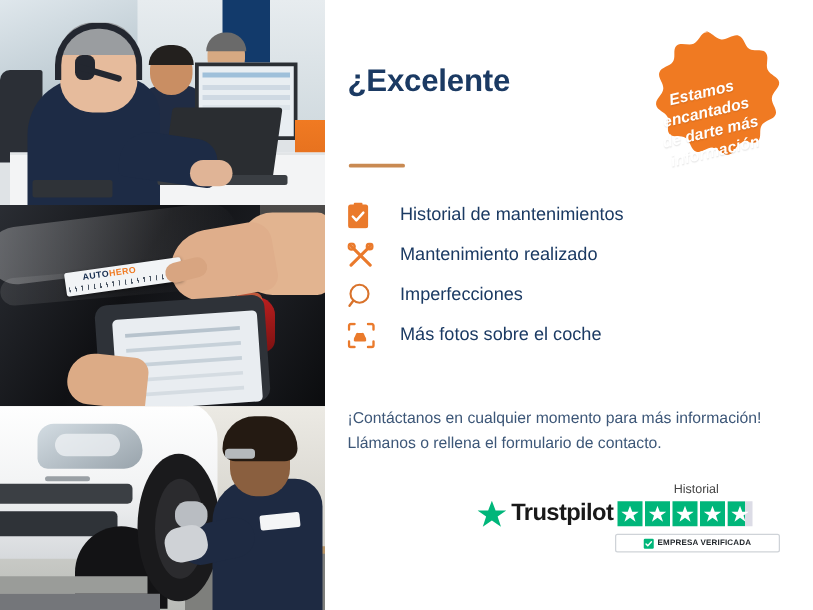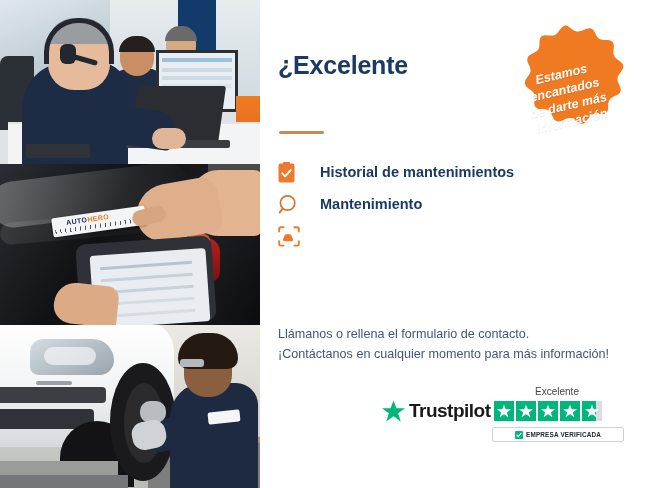--- a/index.html
+++ b/index.html
@@ -105,21 +105,21 @@
   .badge-icon{position:absolute;left:55px;top:28px;width:22px;height:20px;}
   .badge-txt{position:absolute;left:0;top:0;width:130px;height:130px;
     transform:rotate(-13deg);}
   .badge-line{position:absolute;width:130px;text-align:center;color:#fff;
     font-weight:bold;font-style:italic;font-size:12.5px;letter-spacing:.1px;
     text-shadow:0 1px 1px rgba(0,0,0,.10);}
   .bl1{top:46px;}.bl2{top:62px;}.bl3{top:78px;}.bl4{top:94px;}
 
   
   .features{position:absolute;left:18px;top:156px;width:350px;}
-  .feat{position:relative;height:32px;display:flex;align-items:center;font-weight:bold;}
+  .feat{position:relative;height:32px;display:flex;align-items:center;}
   .feat-ico{width:34px;height:26px;display:flex;align-items:center;justify-content:flex-start;}
   .feat-lbl{font-size:14.5px;color:#1b3a63;padding-left:8px;}
 
   
   .contact{position:absolute;left:18px;top:324px;width:360px;
     font-size:12.6px;line-height:1.62;color:#3d5778;}
 
   
   .tp{position:absolute;left:122px;top:386px;width:250px;height:62px;}
   .tp-logo{position:absolute;left:0px;top:14px;display:flex;align-items:flex-end;gap:4px;}
@@ -253,63 +253,77 @@
         <span class="feat-ico">
           <svg width="17" height="21" viewBox="0 0 17 21">
             <rect x="0.5" y="1.5" width="16" height="19" rx="2" fill="#EA7A2C"></rect>
             <rect x="5" y="0" width="7" height="3.4" rx="1.1" fill="#EA7A2C"></rect>
             <path d="M4.2 11.2l2.9 3.1 5.6-6.2" fill="none" stroke="#ffffff" stroke-width="1.9" stroke-linecap="round" stroke-linejoin="round"></path>
           </svg>
         </span>
         <span class="feat-lbl">Historial de mantenimientos</span>
       </div>
 
+      <div class="feat">
+        <span class="feat-ico">
+          <svg width="21" height="21" viewBox="0 0 22 22">
+            <g stroke="#EA7A2C" stroke-width="2.6" stroke-linecap="round">
+              <line x1="3" y1="3" x2="19" y2="19"></line>
+              <line x1="19" y1="3" x2="3" y2="19"></line>
+            </g>
+            <circle cx="3.4" cy="3.4" r="2.6" fill="none" stroke="#EA7A2C" stroke-width="2"></circle>
+            <circle cx="18.6" cy="3.4" r="2.4" fill="none" stroke="#EA7A2C" stroke-width="2"></circle>
+          </svg>
+        </span>
+        <span class="feat-lbl">Mantenimiento realizado</span>
+      </div>
 
       <div class="feat">
         <span class="feat-ico">
           <svg width="20" height="21" viewBox="0 0 20 21">
             <circle cx="9.6" cy="9" r="7.2" fill="none" stroke="#D9732C" stroke-width="1.7"></circle>
             <line x1="4.6" y1="14.6" x2="1.6" y2="18.6" stroke="#D9732C" stroke-width="1.9" stroke-linecap="round"></line>
           </svg>
         </span>
-        <span class="feat-lbl">Mantenimiento</span>
+        <span class="feat-lbl">Imperfecciones</span>
       </div>
 
       <div class="feat">
         <span class="feat-ico">
           <svg width="22" height="21" viewBox="0 0 22 21">
             <g fill="none" stroke="#EA7A2C" stroke-width="1.9" stroke-linecap="round">
               <path d="M1.2 5.6V2.6a1.4 1.4 0 011.4-1.4h3"></path>
               <path d="M20.8 5.6V2.6a1.4 1.4 0 00-1.4-1.4h-3"></path>
               <path d="M1.2 15.2v3a1.4 1.4 0 001.4 1.4h3"></path>
               <path d="M20.8 15.2v3a1.4 1.4 0 01-1.4 1.4h-3"></path>
             </g>
             <path d="M5.4 12.4l1.3-3.1a1.6 1.6 0 011.5-1h3.6a1.6 1.6 0 011.5 1l1.3 3.1z" fill="#EA7A2C"></path>
             <rect x="5.1" y="11.9" width="9.8" height="3.3" rx="1" fill="#EA7A2C"></rect>
           </svg>
         </span>
+        <span class="feat-lbl">Más fotos sobre el coche</span>
       </div>
 
 
     </div>
 
     <div class="contact">
+      <div>¡Contáctanos en cualquier momento para más información!</div>
       <div>Llámanos o rellena el formulario de contacto.</div>
-      <div>¡Contáctanos en cualquier momento para más información!</div>
     </div>
 
     <div class="tp">
       <div class="tp-logo">
         <svg width="23" height="22" viewBox="0 0 24 23">
           <path d="M12 0.6l3.1 8.1H24l-7.2 5.2 2.8 8.5L12 17.1 4.4 22.4l2.8-8.5L0 8.7h8.9z" fill="#00B67A"></path>
         </svg>
         <span class="tp-logo-name">Trustpilot</span>
       </div>
 
-      <div class="tp-excelente">Excelente</div>
+      <div class="tp-excelente">Historial</div>
 
       <div class="tp-stars">
         <span class="tp-star">
           <svg width="14" height="14" viewBox="0 0 24 23">
               <path d="M12 0.6l3.1 8.1H24l-7.2 5.2 2.8 8.5L12 17.1 4.4 22.4l2.8-8.5L0 8.7h8.9z" fill="#ffffff"></path>
             </svg>
         </span>
         <span class="tp-star">
           <svg width="14" height="14" viewBox="0 0 24 23">
               <path d="M12 0.6l3.1 8.1H24l-7.2 5.2 2.8 8.5L12 17.1 4.4 22.4l2.8-8.5L0 8.7h8.9z" fill="#ffffff"></path>

